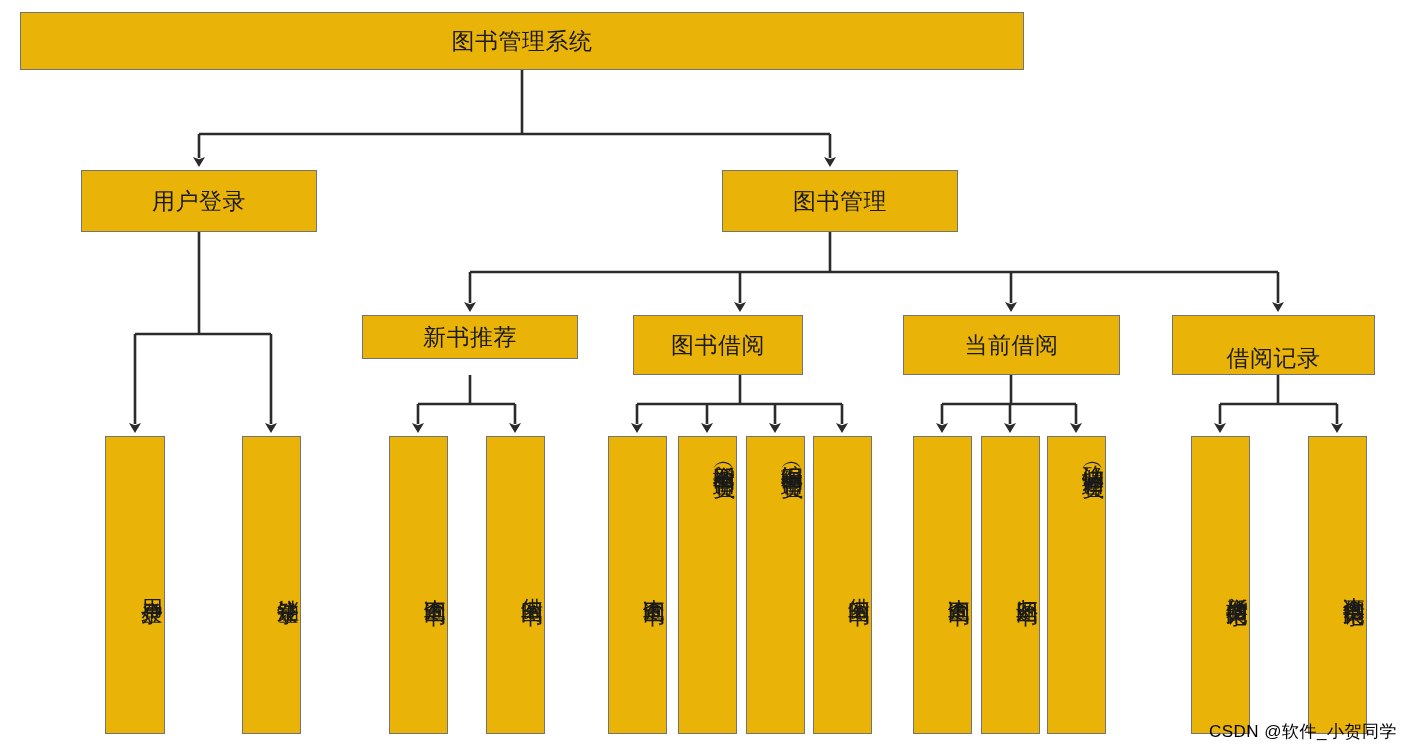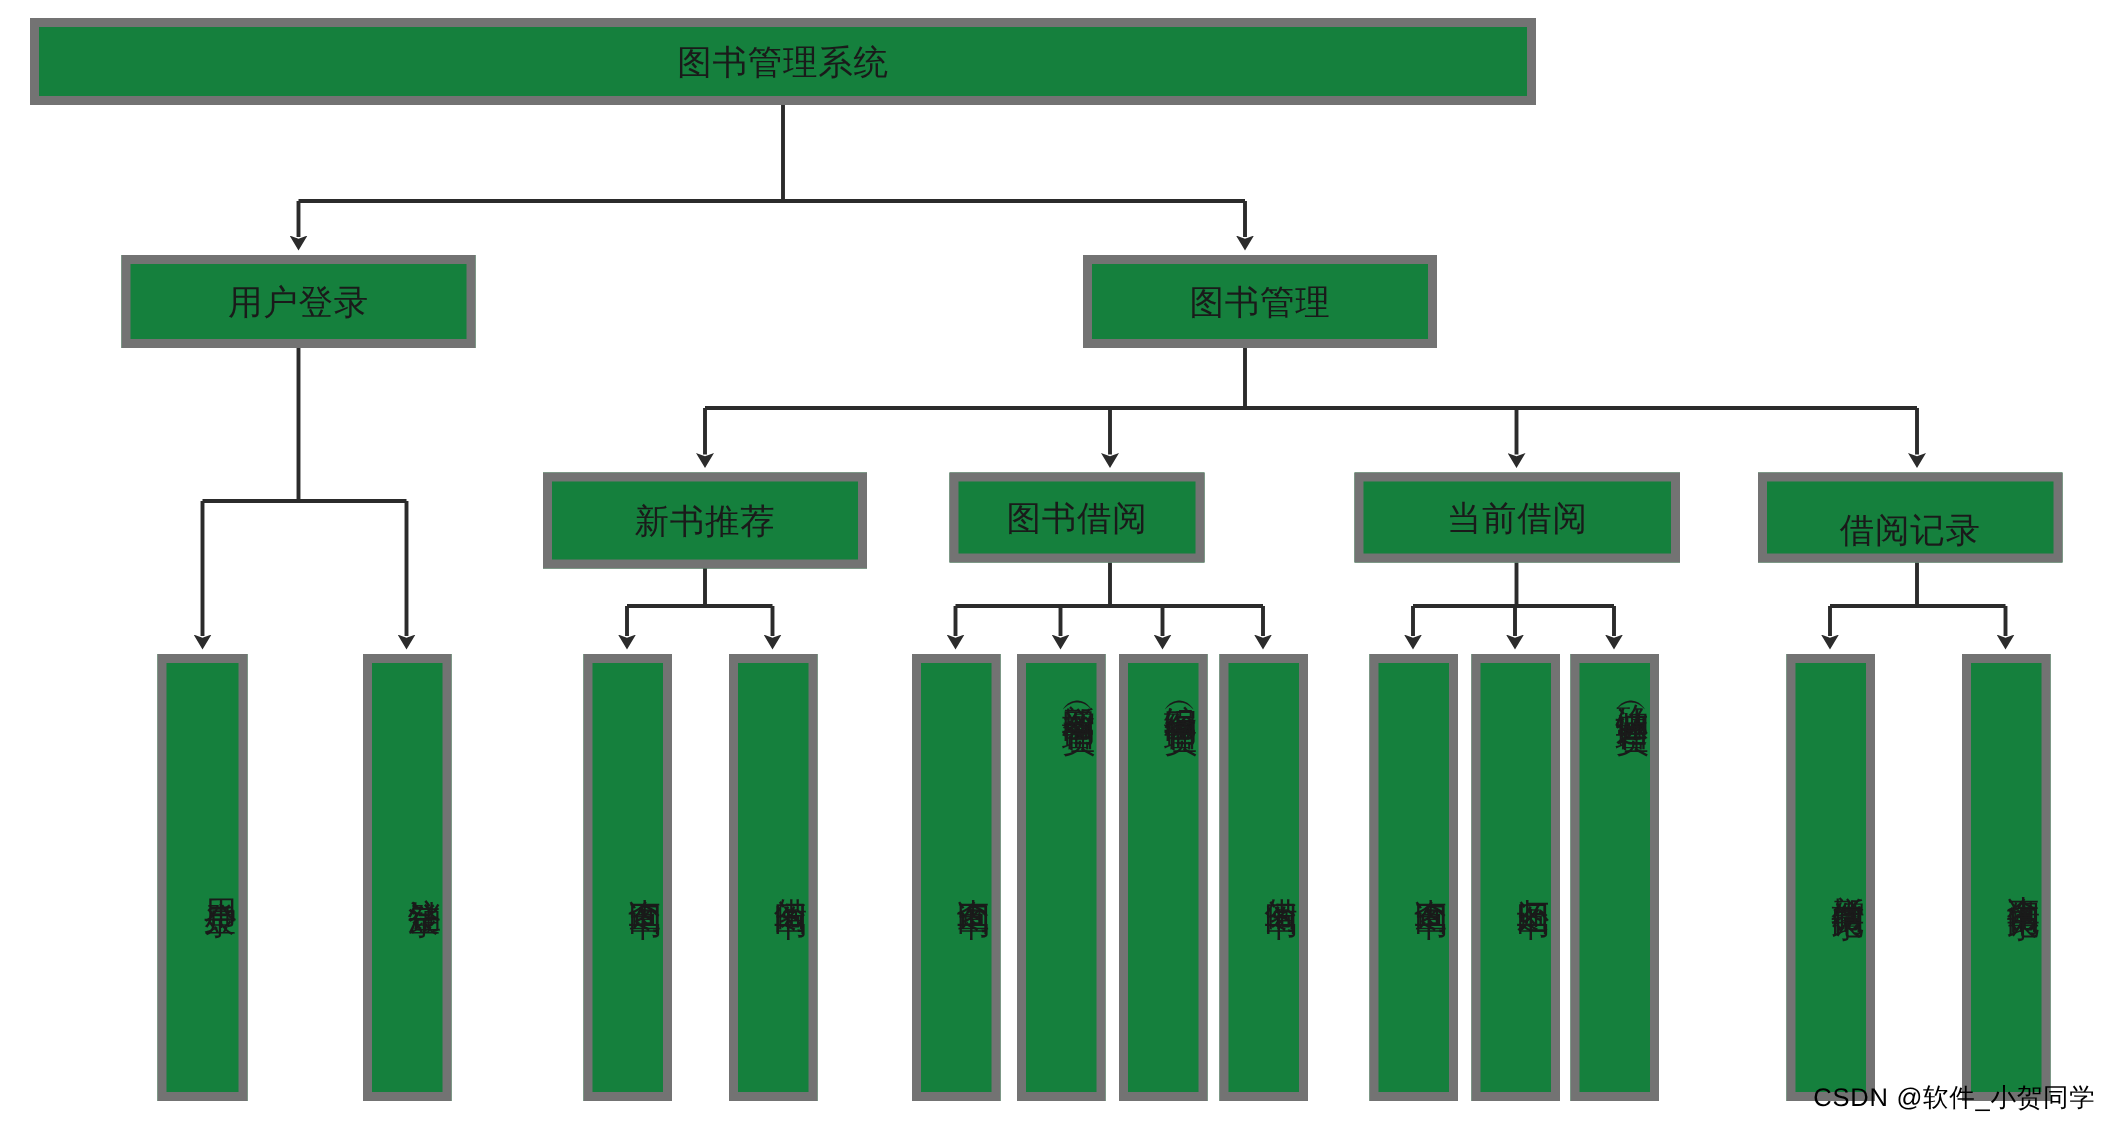--- a/index.html
+++ b/index.html
@@ -21,22 +21,22 @@
     position: absolute;
     left: 0;
     top: 0;
     width: 1405px;
     height: 747px;
     pointer-events: none;
   }
   .node {
     position: absolute;
     box-sizing: border-box;
-    background: #15803d;
-    border: 6px solid #737373;
+    background: #eab308;
+    border: 1px solid #737373;
     display: flex;
     align-items: center;
     justify-content: center;
     color: #1a1a1a;
   }
   .node.h {
     font-size: 23px;
     letter-spacing: 0.5px;
     padding: 0 6px;
   }
@@ -132,21 +132,21 @@
   </div>
 
   <div class="node h" style="left:81px; top:170px; width:236px; height:62px;">
     <span>用户登录</span>
   </div>
 
   <div class="node h" style="left:711px; top:170px; width:236px; height:62px;margin-left:11px;">
     <span>图书管理</span>
   </div>
 
-  <div class="node h" style="left:362px; top:315px; width:216px; height:64px;">
+  <div class="node h" style="left:362px; top:315px; width:216px; height:44px;">
     <span>新书推荐</span>
   </div>
 
   <div class="node h" style="left:633px; top:315px; width:170px; height:60px;">
     <span>图书借阅</span>
   </div>
 
   <div class="node h" style="left:903px; top:315px; width:217px; height:60px;font-family:Liberation Mono, monospace;">
     <span>当前借阅</span>
   </div>

